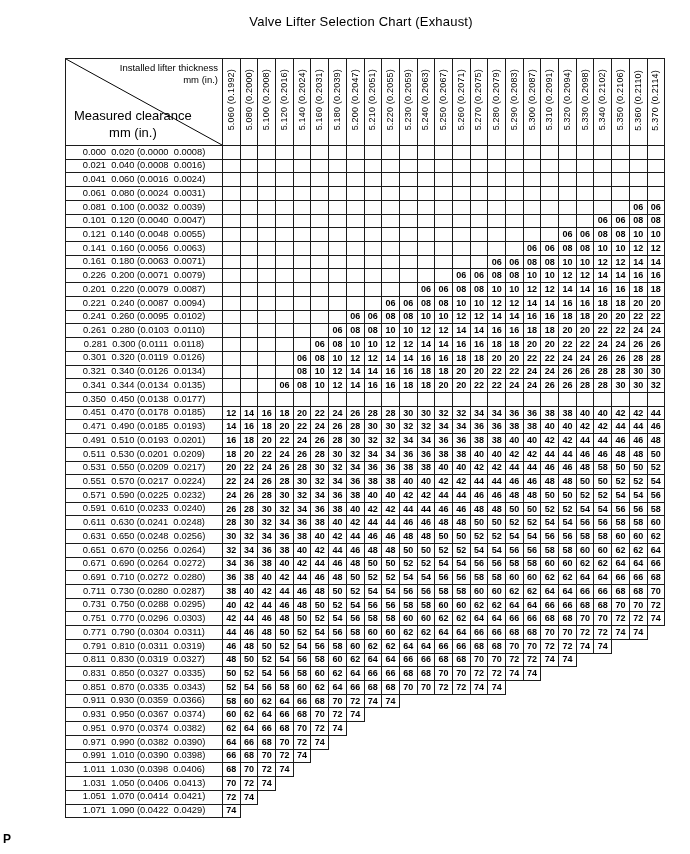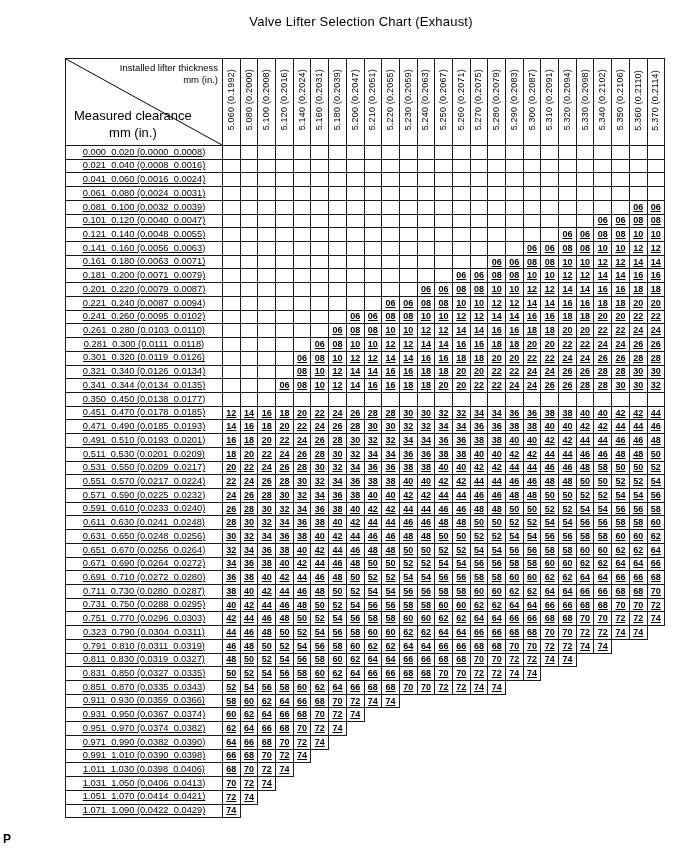--- a/index.html
+++ b/index.html
@@ -24,21 +24,21 @@
   }
   .corner-bottom{
     position:absolute;bottom:3px;left:8px;text-align:center;
     font-size:13px;line-height:1.3;
   }
   td.colhead{width:17.7px;text-align:center;vertical-align:middle;height:87px;}
   .vtext{
     display:inline-block;writing-mode:vertical-rl;transform:rotate(180deg);
     font-size:9px;white-space:nowrap;letter-spacing:.2px;line-height:1;
   }
-  tr.datarow{height:13.72px;text-decoration:underline;}
+  tr.datarow{height:13.72px;}
   td.rowlabel{
     width:157px;text-align:center;font-size:9.3px;line-height:1;
     white-space:pre;overflow:hidden;
   }
   td.cell{
     width:17.7px;text-align:center;font-size:9px;font-weight:700;line-height:1;
     overflow:hidden;
   }
   .page-letter{
     position:absolute;left:3px;top:832px;font-size:12px;font-weight:700;
@@ -337,21 +337,21 @@
         <td class="cell">08</td>
         <td class="cell">08</td>
         <td class="cell">10</td>
         <td class="cell">10</td>
         <td class="cell">12</td>
         <td class="cell">12</td>
         <td class="cell">14</td>
         <td class="cell">14</td>
       </tr>
       <tr class="datarow">
-        <td class="rowlabel">0.181  0.200 (0.0071  0.0079)</td>
+        <td class="rowlabel">0.226  0.200 (0.0071  0.0079)</td>
         <td class="cell"></td>
         <td class="cell"></td>
         <td class="cell"></td>
         <td class="cell"></td>
         <td class="cell"></td>
         <td class="cell"></td>
         <td class="cell"></td>
         <td class="cell"></td>
         <td class="cell"></td>
         <td class="cell"></td>
@@ -1065,21 +1065,21 @@
         <td class="cell">66</td>
         <td class="cell">68</td>
         <td class="cell">68</td>
         <td class="cell">70</td>
         <td class="cell">70</td>
         <td class="cell">72</td>
         <td class="cell">72</td>
         <td class="cell">74</td>
       </tr>
       <tr class="datarow">
-        <td class="rowlabel">0.323  0.790 (0.0304  0.0311)</td>
+        <td class="rowlabel">0.771  0.790 (0.0304  0.0311)</td>
         <td class="cell">44</td>
         <td class="cell">46</td>
         <td class="cell">48</td>
         <td class="cell">50</td>
         <td class="cell">52</td>
         <td class="cell">54</td>
         <td class="cell">56</td>
         <td class="cell">58</td>
         <td class="cell">60</td>
         <td class="cell">60</td>

